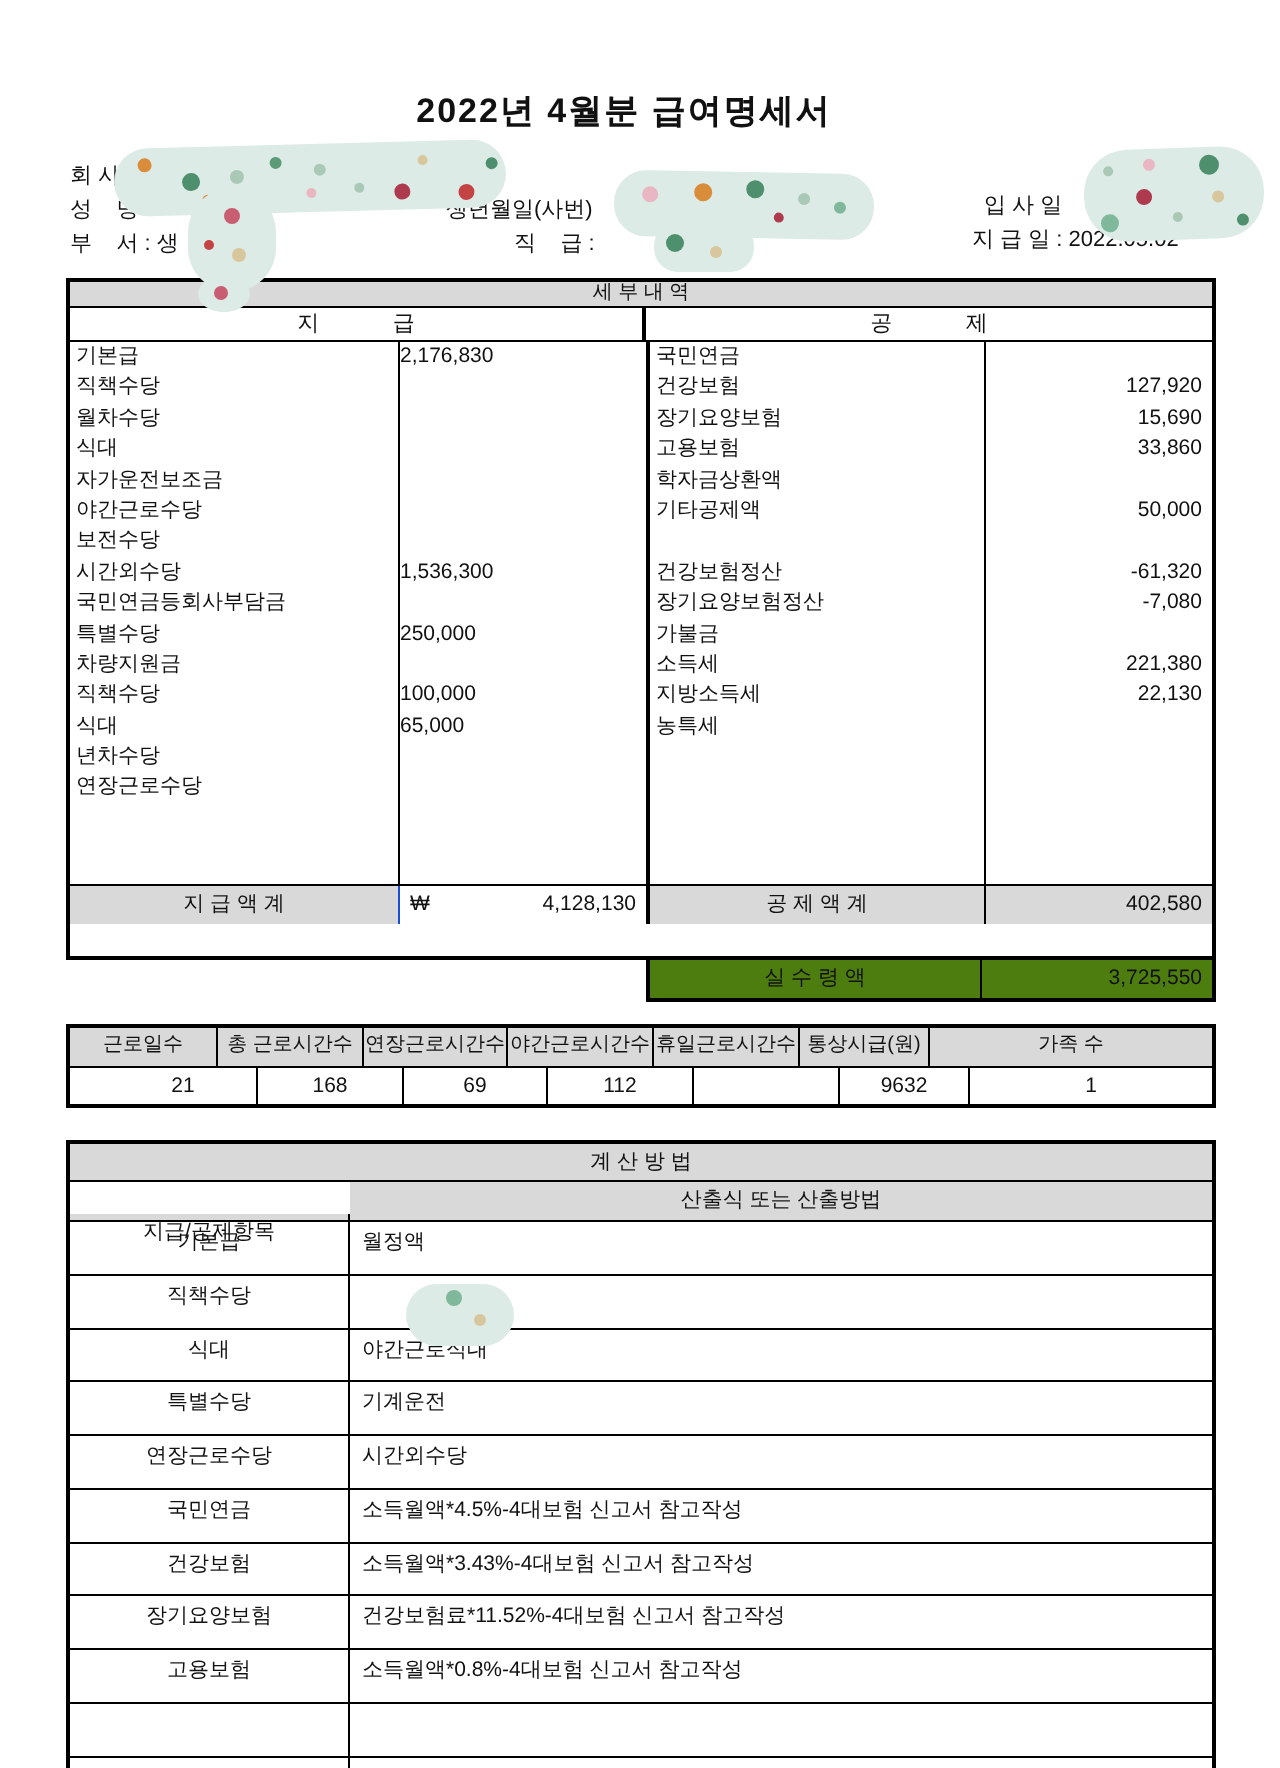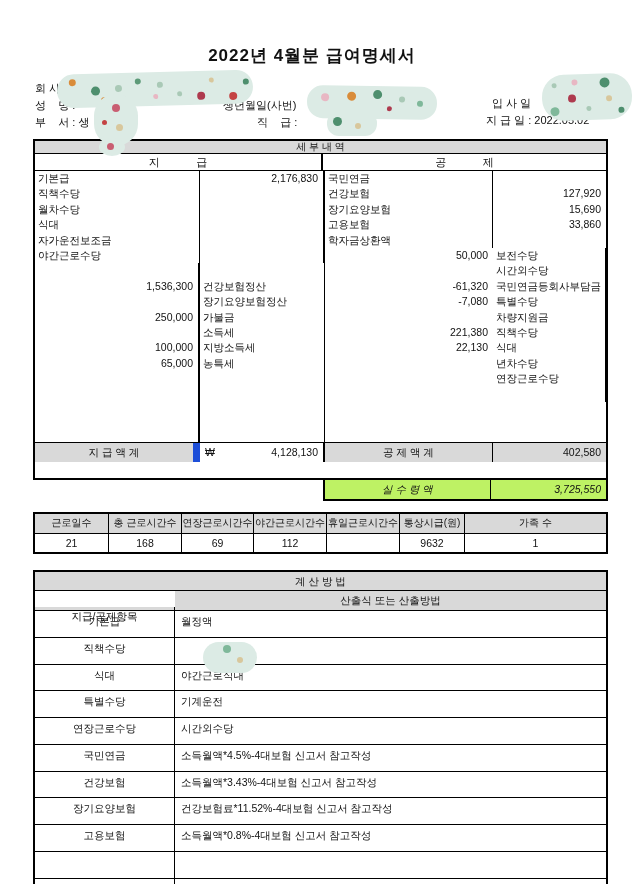--- a/index.html
+++ b/index.html
@@ -32,43 +32,43 @@
   .d-grp > div:first-child { border-right:2px solid #000; }
   .d-sub { display:grid; grid-template-columns:165px 125px 168px 1fr; height:16px; border-bottom:1px solid #000; }
   .d-sub > div { text-align:center; font-size:10.5px; line-height:15px; white-space:pre; }
   .d-sub > div:nth-child(1) { border-right:1px solid #000; }
   .d-sub > div:nth-child(2) { border-right:2px solid #000; }
   .d-sub > div:nth-child(3) { border-right:1px solid #000; }
   .d-rows { display:grid; grid-template-columns:165px 125px 168px 1fr;
             grid-template-rows:repeat(15,15.4px) 1fr; height:271px; }
   .d-rows .c { font-size:10.5px; line-height:15.4px; overflow:hidden; white-space:nowrap; }
   .c1 { padding-left:3px;  border-right:1px solid #000; }
-  .c2 { padding-right:5px; border-right:2px solid #000; text-align:right; }
+  .c2 { padding-right:5px; border-right:2px solid #000; }
   .c3 { padding-left:3px;  border-right:1px solid #000; }
   .c4 { padding-right:5px; text-align:right; }
   .d-tot { display:grid; grid-template-columns:165px 125px 168px 1fr; height:20px; border-top:1px solid #000; }
   .d-tot > div { font-size:10.5px; line-height:19px; white-space:pre; }
-  .t1 { background:#d9d9d9; text-align:center; border-right:7px solid #1d4ed8; }
+  .t1 { background:#d9d9d9; text-align:center; border-right:1px solid #1d4ed8; }
   .t2 { display:flex; justify-content:space-between; padding:0 5px; border-right:2px solid #000; }
   .t3 { background:#d9d9d9; text-align:center; border-right:1px solid #000; }
   .t4 { background:#d9d9d9; text-align:right; padding-right:5px; }
 
   .net { position:absolute; left:323px; top:480px; width:285px; height:21px;
          border:2px solid #000; border-top:none; display:grid; grid-template-columns:166px 1fr; }
-  .net > div { font-size:10.5px; line-height:19px; white-space:pre; background:#bef264;font-style:italic; }
+  .net > div { font-size:10.5px; line-height:19px; white-space:pre; background:#4d7c0f; }
   .net-label { text-align:center; border-right:1px solid #000; }
   .net-amt   { text-align:right; padding-right:5px; }
 
   
   .work { position:absolute; left:33px; top:512px; width:575px; height:42px; border:2px solid #000; background:#fff; }
   .w-h, .w-v { display:grid; grid-template-columns:74px 73px 72px 73px 73px 65px 1fr; }
   .w-h { height:19.5px; background:#d9d9d9; border-bottom:1.5px solid #000; }
   .w-h > div { text-align:center; font-size:10px; line-height:18px; border-right:1.5px solid #000; white-space:pre; }
   .w-h > div:last-child { border-right:none; }
-  .w-v { height:18.5px; }
+  .w-v { height:18.5px;margin-left:20px; }
   .w-v > div { text-align:center; font-size:10.5px; line-height:18px; border-right:1.5px solid #000; }
   .w-v > div:last-child { border-right:none; }
 
   
   .calc { position:absolute; left:33px; top:570px; width:575px; height:364px; border:2px solid #000;
           display:grid; grid-template-columns:140px 1fr; grid-template-rows:19px 20px repeat(12,1fr); background:#fff; }
   .calc-title { grid-column:1/3; background:#d9d9d9; border-bottom:1.5px solid #000;
                 text-align:center; font-size:10.5px; line-height:18px; white-space:pre; }
   .calc-h1 { background:#d9d9d9; border-right:1.5px solid #000; border-bottom:1.5px solid #000;
              text-align:center; font-size:10.5px; line-height:19px;margin-top:16px; }
@@ -129,20 +129,21 @@
       <div class="c c1">식대</div>
       <div class="c c2"></div>
       <div class="c c3">고용보험</div>
       <div class="c c4">33,860</div>
       <div class="c c1">자가운전보조금</div>
       <div class="c c2"></div>
       <div class="c c3">학자금상환액</div>
       <div class="c c4"></div>
       <div class="c c1">야간근로수당</div>
       <div class="c c2"></div>
+      <div class="c c3">기타공제액</div>
       <div class="c c4">50,000</div>
       <div class="c c1">보전수당</div>
       <div class="c c2"></div>
       <div class="c c3"></div>
       <div class="c c4"></div>
       <div class="c c1">시간외수당</div>
       <div class="c c2">1,536,300</div>
       <div class="c c3">건강보험정산</div>
       <div class="c c4">-61,320</div>
       <div class="c c1">국민연금등회사부담금</div>

